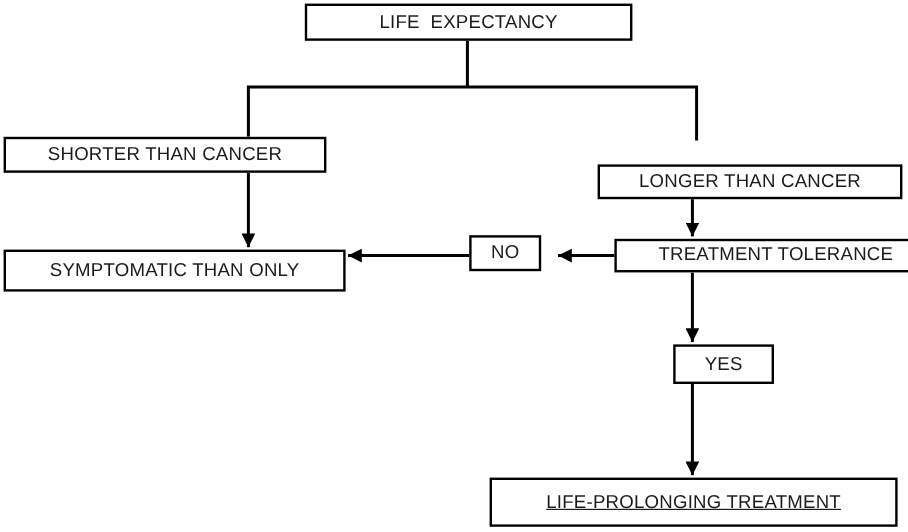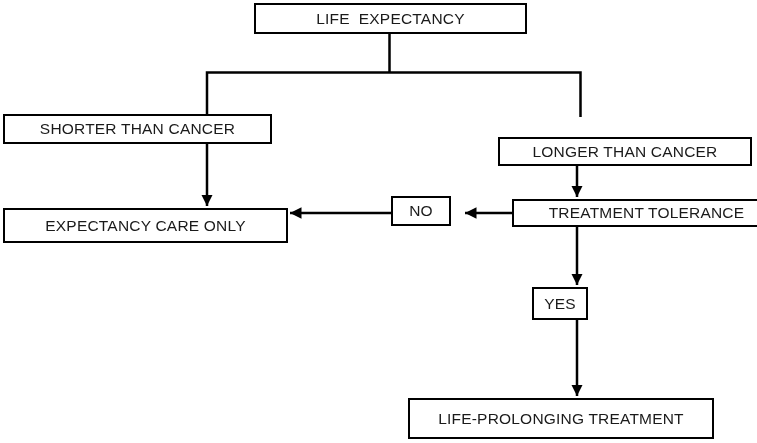--- a/index.html
+++ b/index.html
@@ -30,22 +30,22 @@
     white-space: pre;
     line-height: 1;
   }
   
   #n-life-expectancy        { left: 254px; top: 3px;   width: 273px; height: 31px; }
   #n-shorter-than-cancer    { left: 3px;   top: 114px; width: 269px; height: 30px; }
   #n-longer-than-cancer     { left: 498px; top: 117px; width: 254px; height: 29px; margin-top: 20px; }
   #n-symptomatic-care-only  { left: 3px;   top: 208px; width: 285px; height: 35px; }
   #n-no                     { left: 391px; top: 196px; width: 60px;  height: 30px; }
   #n-treatment-tolerance    { left: 512px; top: 199px; width: 269px; height: 28px; }
-  #n-yes                    { left: 532px; top: 287px; width: 56px;  height: 33px; }
-  #n-life-prolonging        { left: 408px; top: 398px; width: 306px; height: 41px; }
+  #n-yes                    { left: 561px; top: 287px; width: 84px;  height: 33px; }
+  #n-life-prolonging        { left: 408px; top: 398px; width: 340px; height: 41px; text-decoration: underline; }
 </style>
 </head>
 <body>
 
 <div id="stage">
 
   <svg id="edges-svg" viewBox="0 0 757 443" xmlns="http://www.w3.org/2000/svg">
     <defs>
       <marker id="arrow" viewBox="0 0 10 10" refX="10" refY="5" markerWidth="4.6" markerHeight="4.6" orient="auto">
         <path d="M0,0 L10,5 L0,10 z" fill="#000000"></path>
@@ -66,21 +66,21 @@
 
     <line x1="577" y1="320" x2="577" y2="396" stroke="#000000" stroke-width="2.5" marker-end="url(#arrow)"></line>
   </svg>
 
   <div class="node" id="n-life-expectancy">LIFE  EXPECTANCY</div>
 
   <div class="node" id="n-shorter-than-cancer">SHORTER THAN CANCER</div>
 
   <div class="node" id="n-longer-than-cancer">LONGER THAN CANCER</div>
 
-  <div class="node" id="n-symptomatic-care-only">EXPECTANCY CARE ONLY</div>
+  <div class="node" id="n-symptomatic-care-only">SYMPTOMATIC THAN ONLY</div>
 
   <div class="node" id="n-no">NO</div>
 
   <div class="node" id="n-treatment-tolerance">TREATMENT TOLERANCE</div>
 
   <div class="node" id="n-yes">YES</div>
 
   <div class="node" id="n-life-prolonging">LIFE-PROLONGING TREATMENT</div>
 
 </div>

